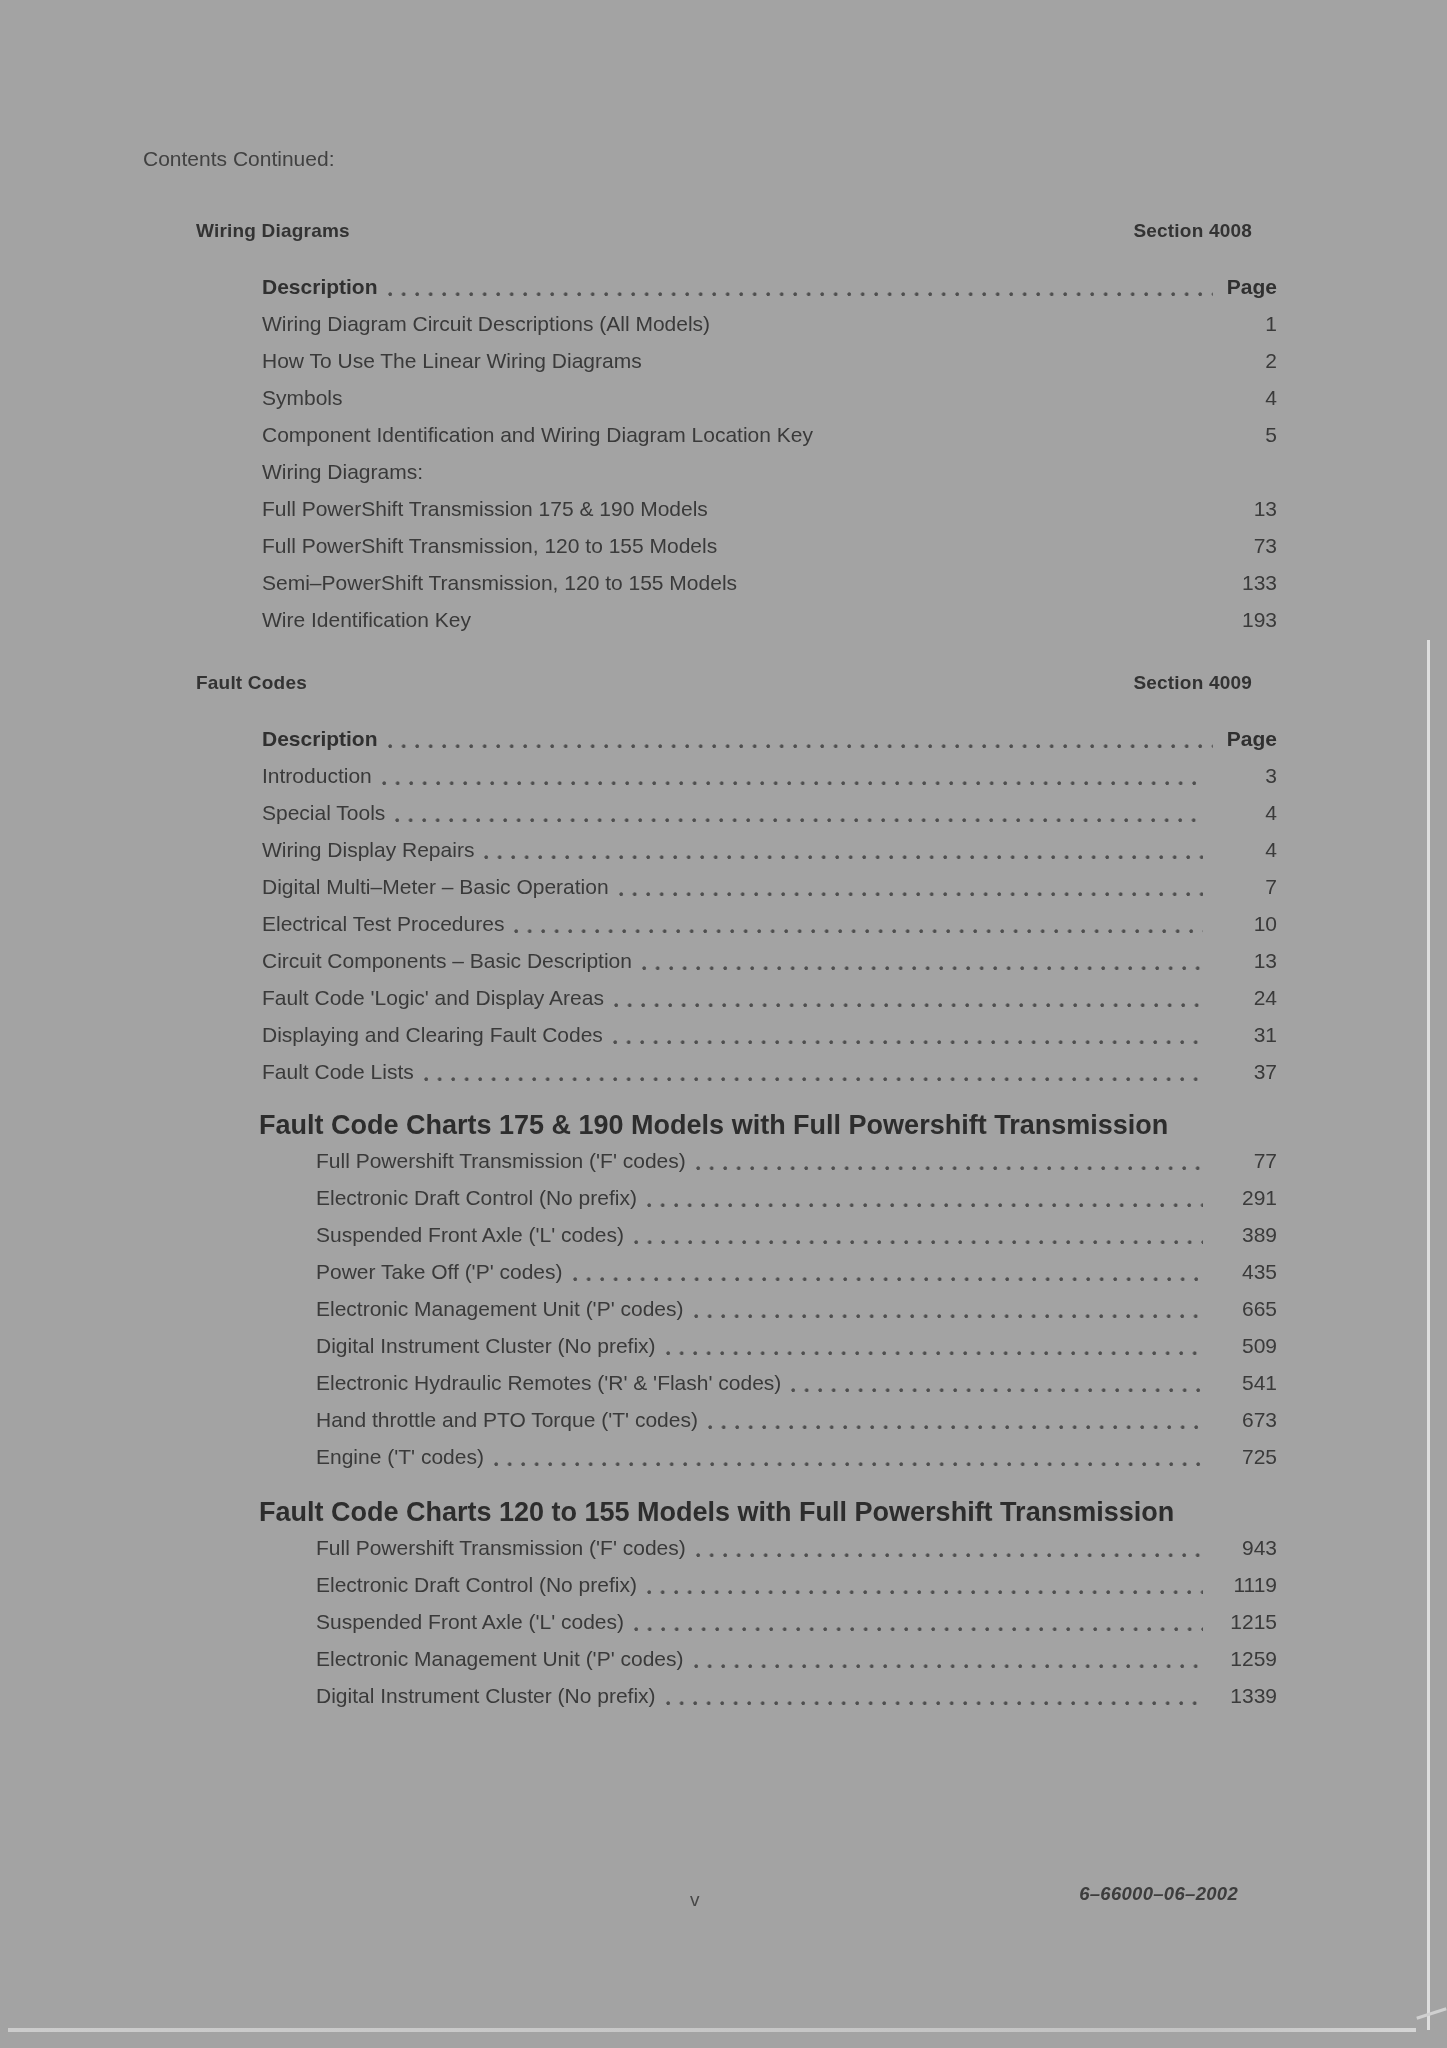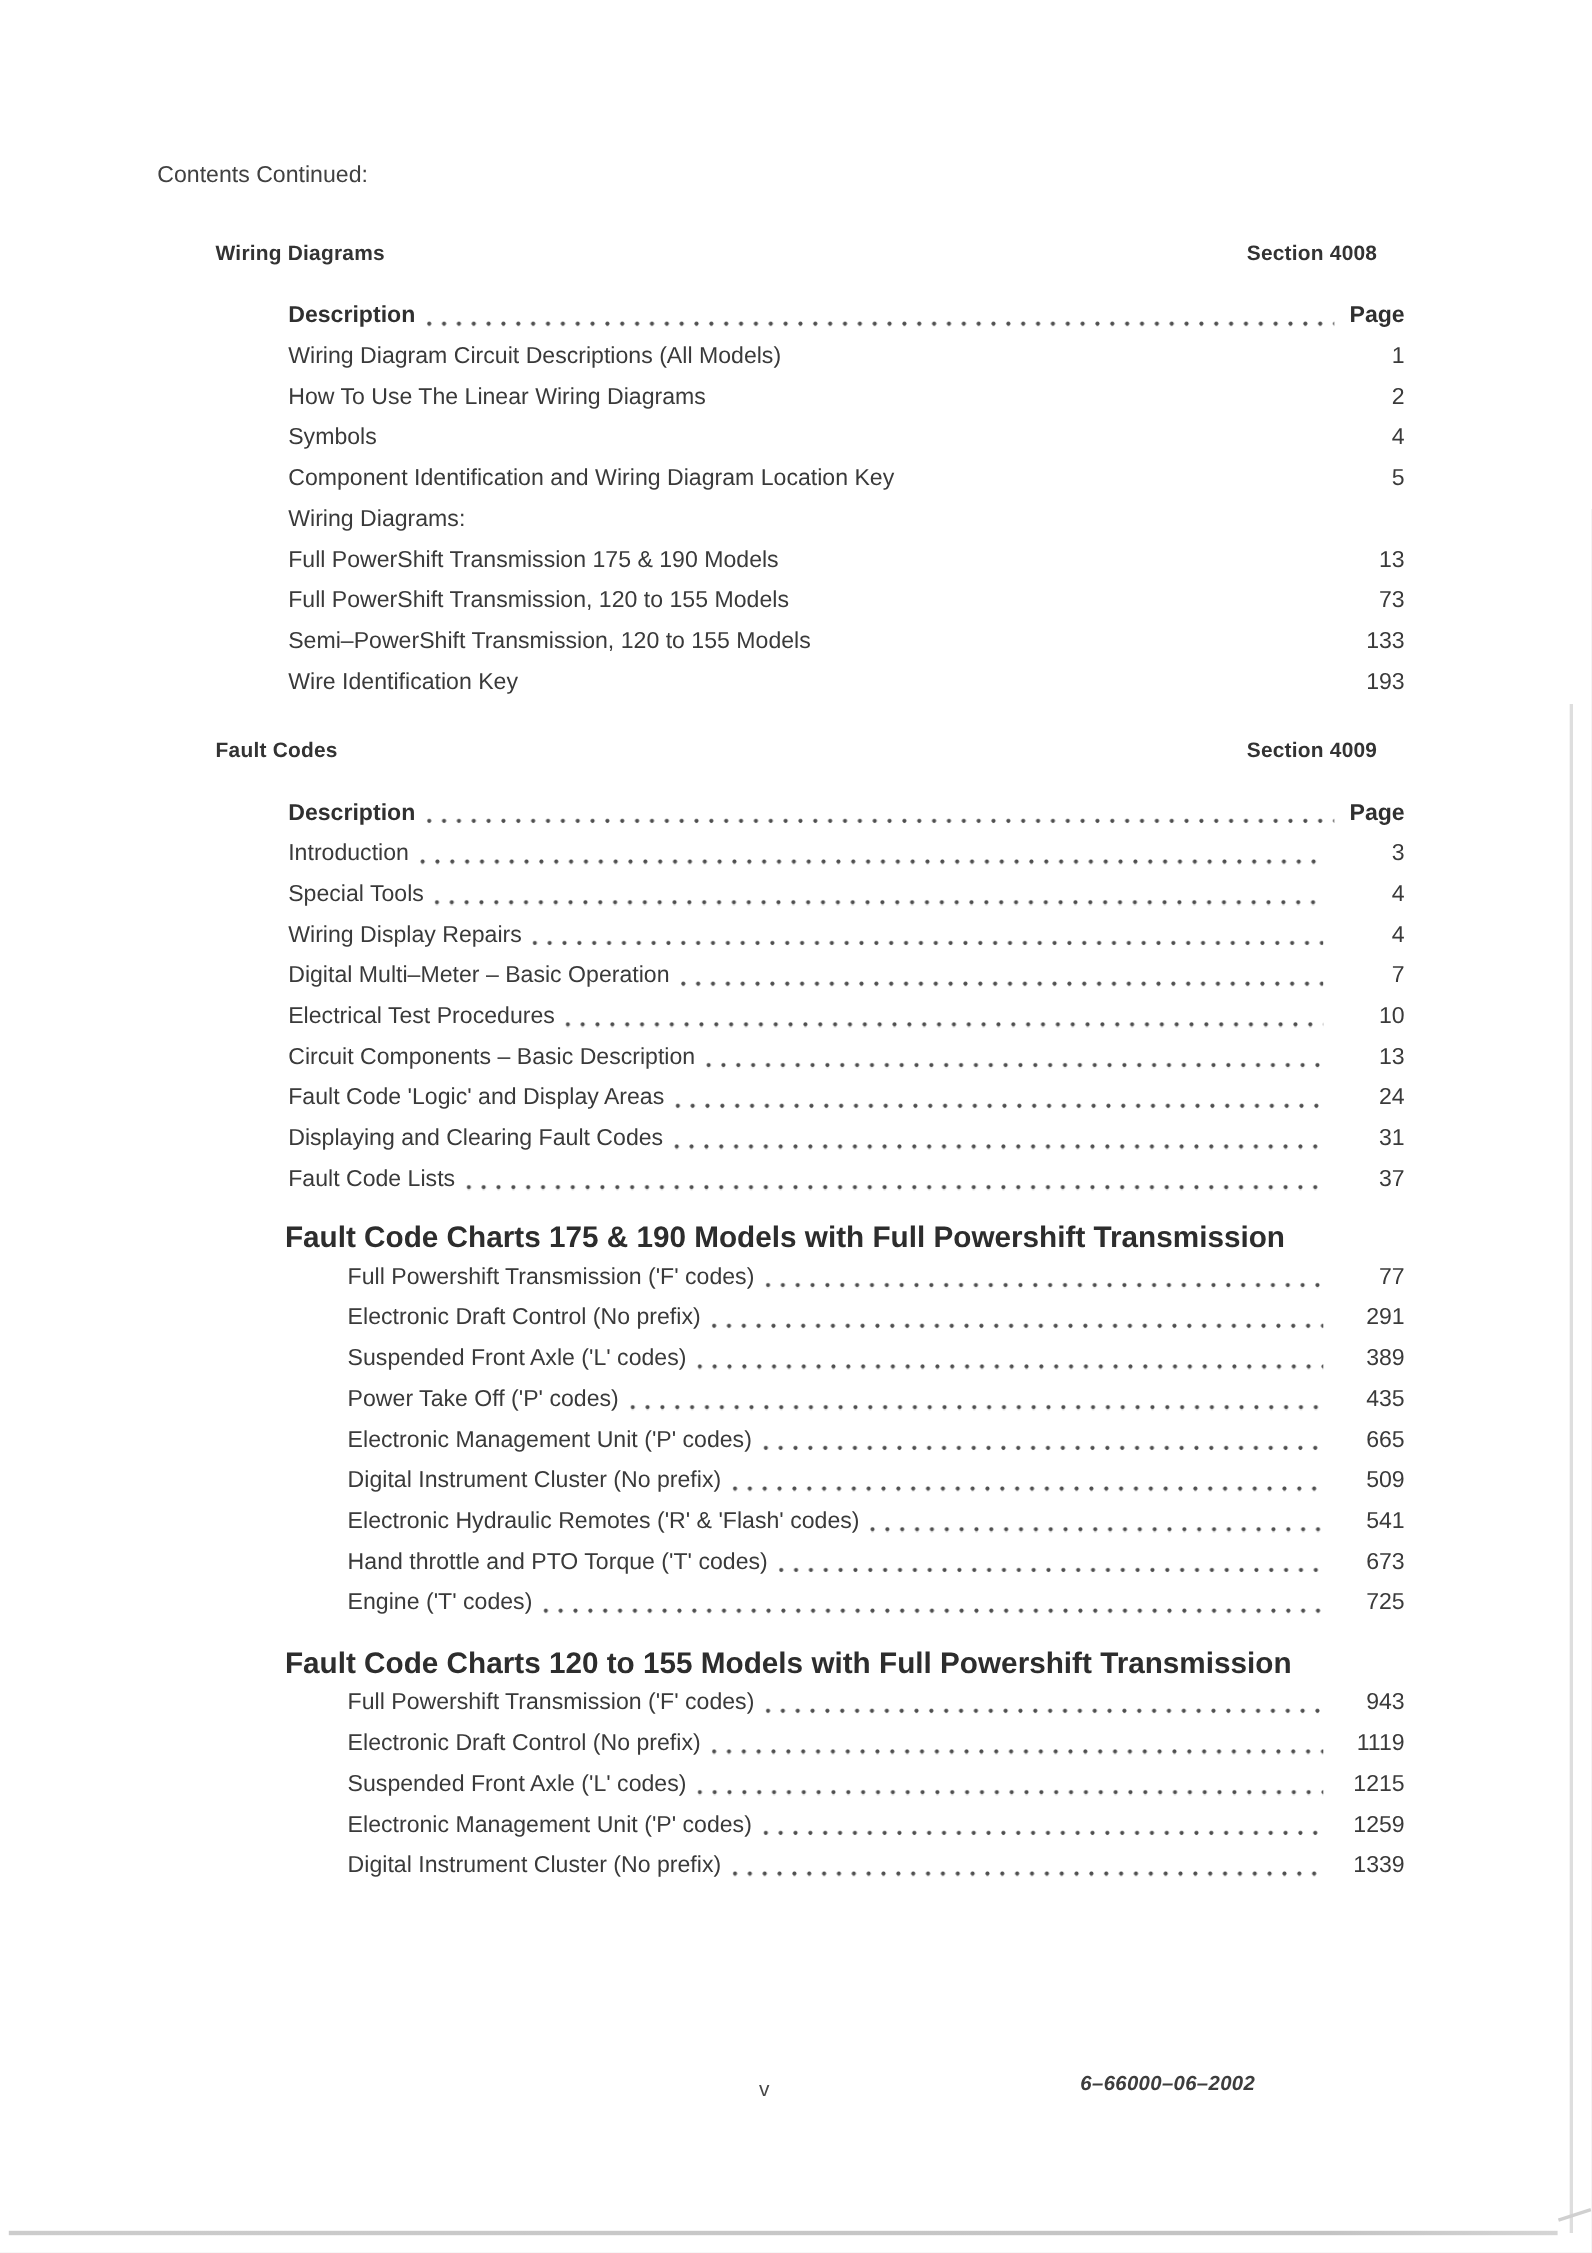--- a/index.html
+++ b/index.html
@@ -1,19 +1,19 @@
 <!DOCTYPE html>
 <html><head>
 <meta charset="utf-8">
 <style>
   html,body{margin:0;padding:0;background:#e9e9e9;}
   .page{
     position:relative;
     width:1447px;height:2048px;
-    background:#ffffff;
+    background:#a3a3a3;
     font-family:"Liberation Sans", sans-serif;
     color:#3a3a3a;
     overflow:hidden;
   }
   .content{padding-top:146px;}
   .page-header{
     margin-left:143px;
     font-size:21px;line-height:26px;color:#414141;
   }
   .section-title-row{
@@ -50,21 +50,21 @@
     line-height:34px;height:34px;
     display:block;white-space:nowrap;
   }
   .subheader.sh1{margin-top:18px;}
   .subheader.sh2{margin-top:20px;}
   .footer-pageno{
     position:absolute;left:690px;top:1889px;
     font-size:19px;color:#474747;
   }
   .footer-doccode{
-    position:absolute;left:951px;top:1883px;width:190px;
+    position:absolute;left:1048px;top:1883px;width:190px;
     text-align:right;font-size:18.5px;font-weight:bold;font-style:italic;
     color:#3d3d3d;letter-spacing:0.3px;
   }
   .page-edge-h{
     position:absolute;left:8px;top:2028px;width:1408px;height:4px;
     background:linear-gradient(to right,#cccccc,#c3c3c3 85%,#d5d5d5);
   }
   .page-edge-h2{
     position:absolute;left:1416px;top:2012px;width:31px;height:3px;
     background:#d0d0d0;transform:rotate(-18deg);

